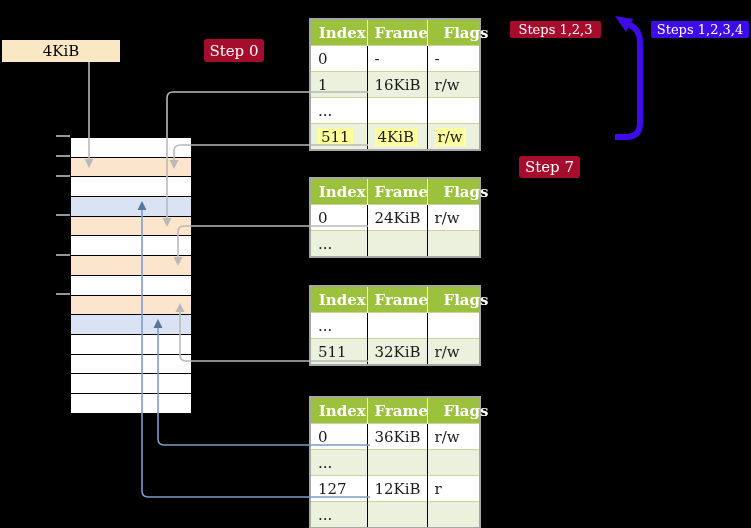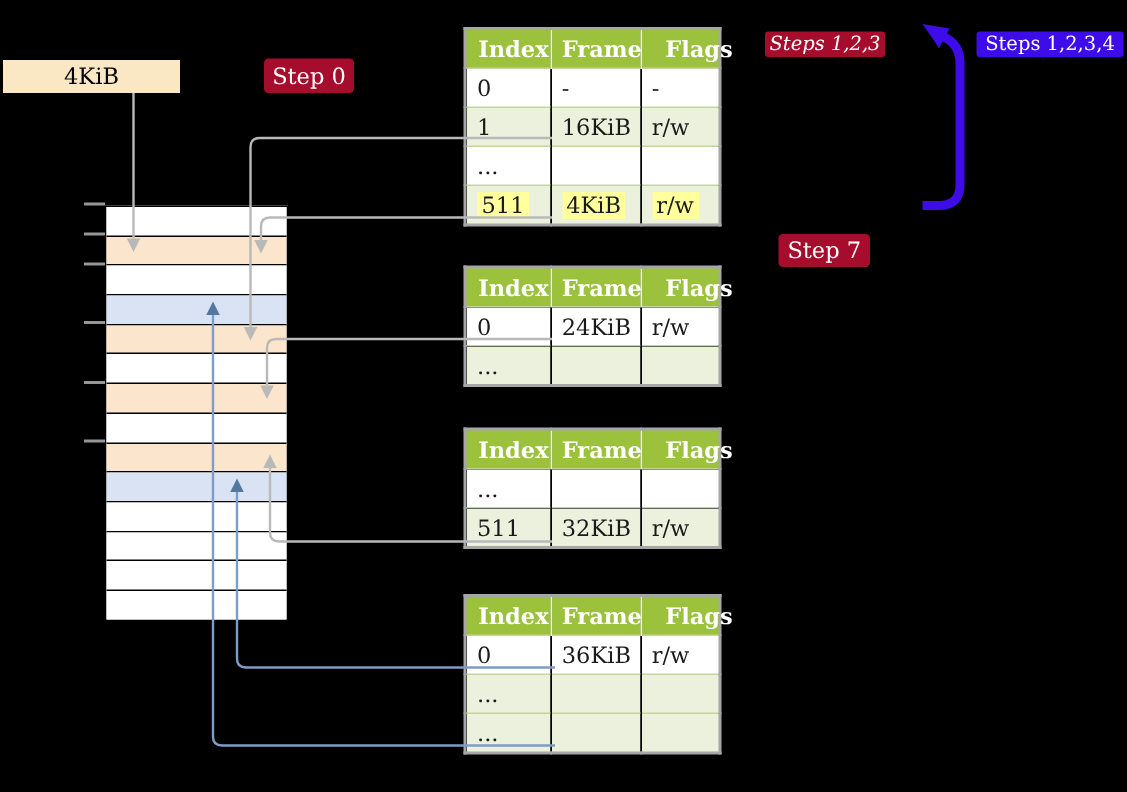--- a/index.html
+++ b/index.html
@@ -55,22 +55,22 @@
   
   svg.overlay{position:absolute;left:0;top:0;z-index:6;pointer-events:none;}
 </style>
 </head>
 <body>
 
 <div class="stage">
 
   <div class="flatlabel" style="left:2px;top:40px;width:118px;height:22px;">4KiB</div>
 
-  <div class="badge red" style="left:176px;top:39px;width:60px;height:23px;">Step 0</div>
-  <div class="badge red small" style="left:510px;top:21px;width:80px;height:17px;font-style:italic;">Steps 1,2,3</div>
+  <div class="badge red" style="left:204px;top:39px;width:60px;height:23px;">Step 0</div>
+  <div class="badge red small" style="left:510px;top:21px;width:91px;height:17px;">Steps 1,2,3</div>
   <div class="badge blue small" style="left:651px;top:21px;width:98px;height:17px;text-align:right;">Steps 1,2,3,4</div>
   <div class="badge red" style="left:519px;top:156px;width:61px;height:22px;">Step 7</div>
 
   <div class="memory">
       <div class="mcell white"></div>
       <div class="mcell peach"></div>
       <div class="mcell white"></div>
       <div class="mcell blue"></div>
       <div class="mcell peach"></div>
       <div class="mcell white"></div>
@@ -199,20 +199,25 @@
       <tr>
         <td>0</td>
         <td>36KiB</td>
         <td>r/w</td>
       </tr>
       <tr class="shade">
         <td>...</td>
         <td></td>
         <td></td>
       </tr>
+      <tr>
+        <td>127</td>
+        <td>12KiB</td>
+        <td>r</td>
+      </tr>
       <tr class="shade">
         <td>...</td>
         <td></td>
         <td></td>
       </tr>
     </tbody>
   </table>
 
   <svg class="overlay" width="751" height="528" viewBox="0 0 751 528">
 

